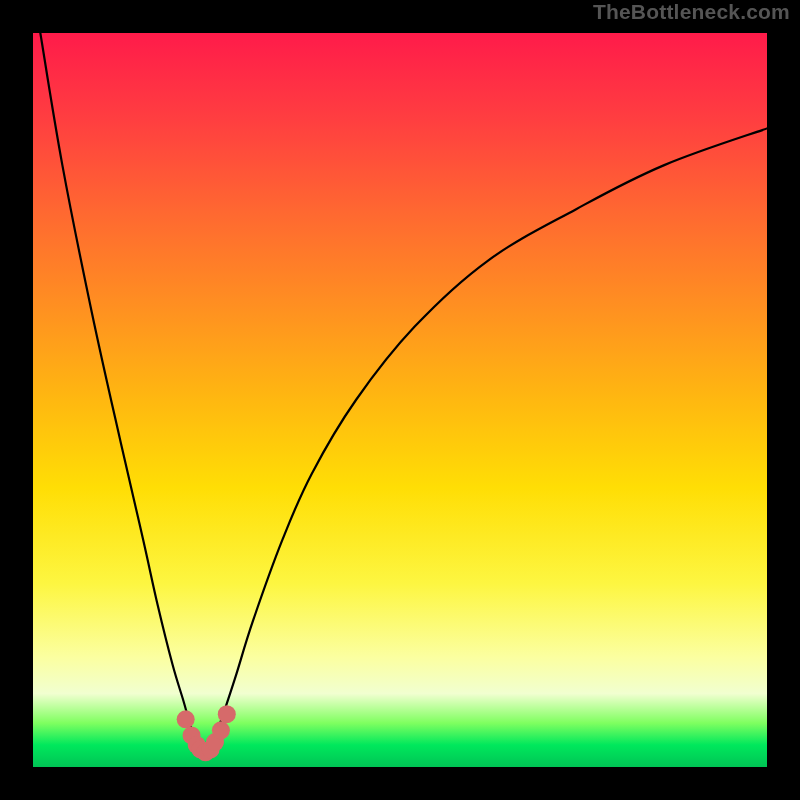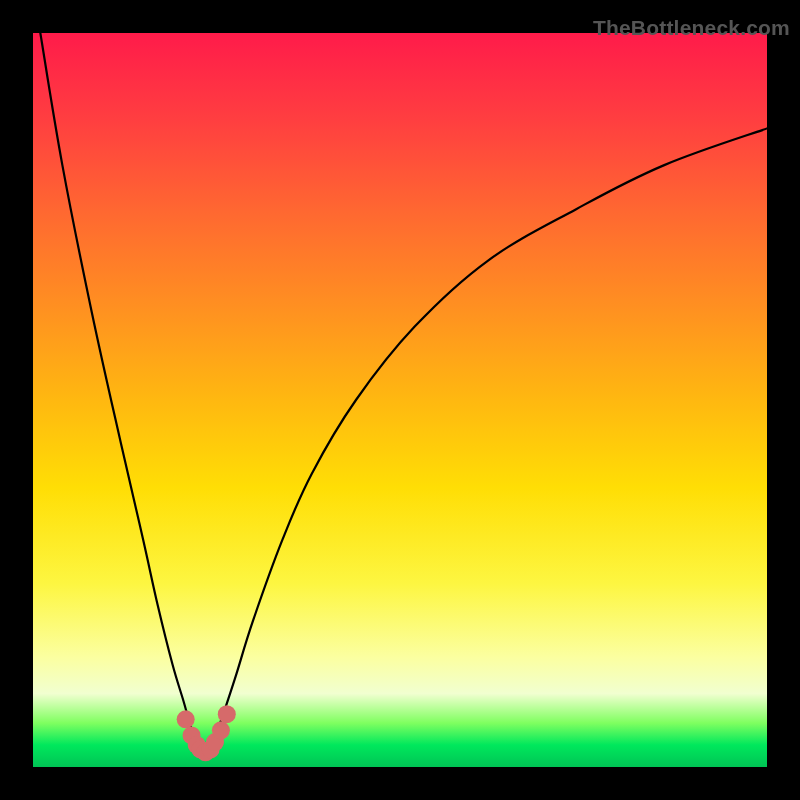--- a/index.html
+++ b/index.html
@@ -27,21 +27,21 @@
       #fdf641 75%,
       #fbffa0 85%,
       #f1ffd0 90%,
       #7fff60 94%,
       #00e85c 97%,
       #00c455 100%
     );
   }
   .watermark {
     position: absolute;
-    top: 16px;
+    top: 0;
     right: 10px;
     color: #555;
     font-size: 21px;
     font-weight: 600;
     letter-spacing: 0.2px;
     user-select: none;
   }
   svg.curve {
     position: absolute;
     left: 0;

